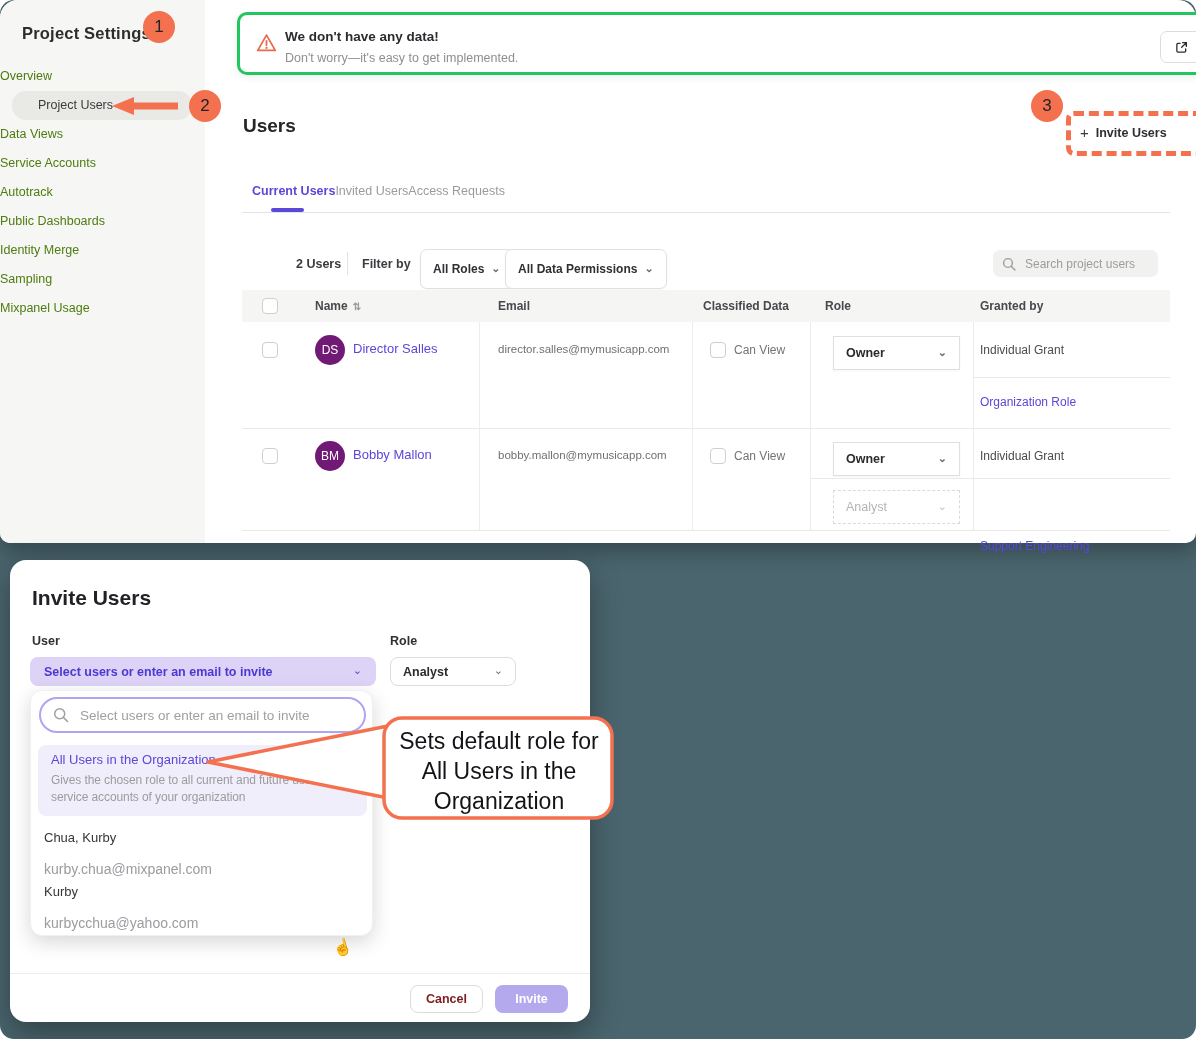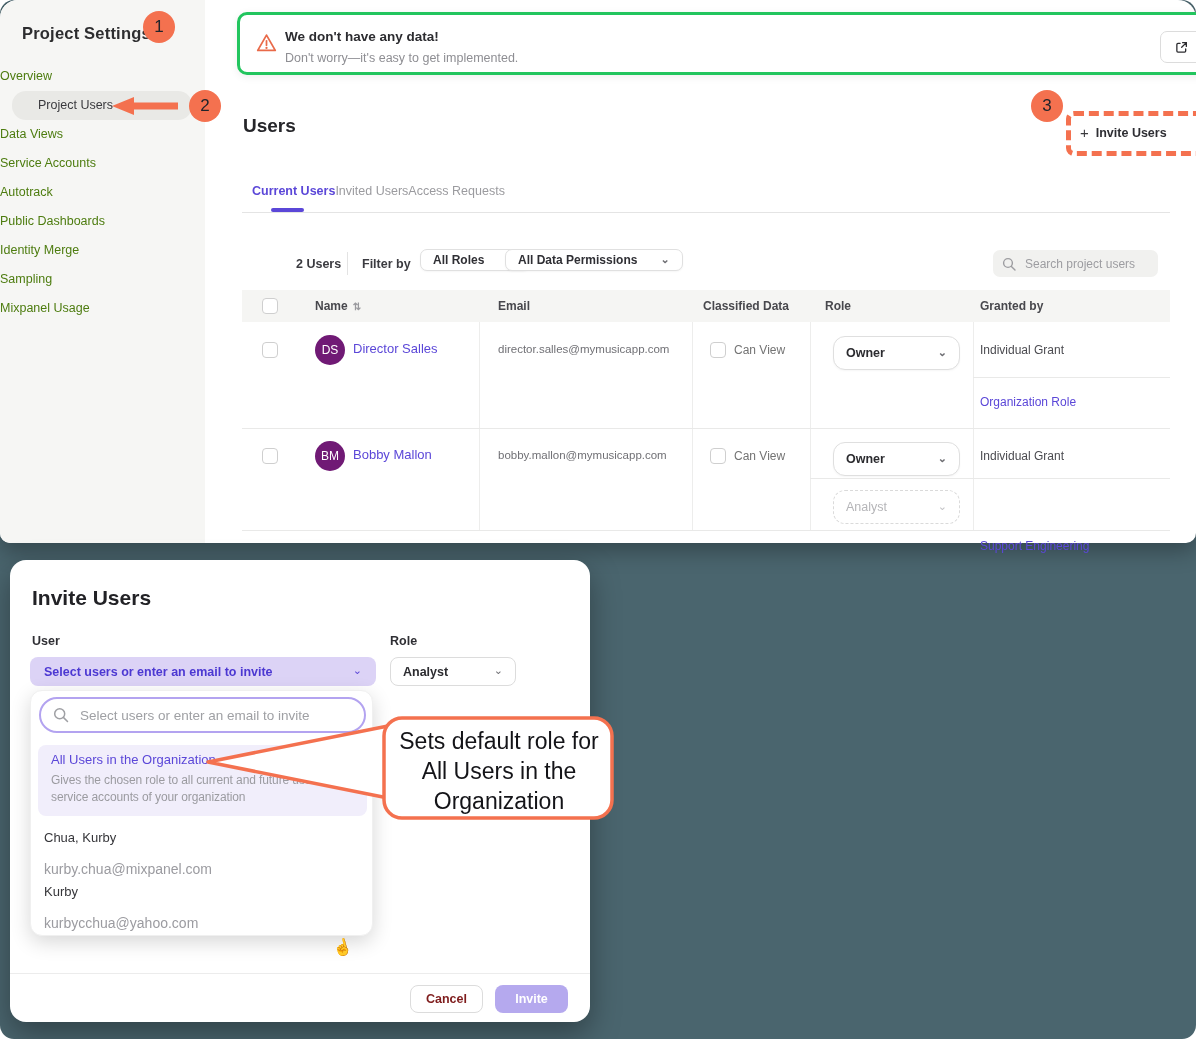--- a/index.html
+++ b/index.html
@@ -42,22 +42,22 @@
   .tabs{position:absolute;left:252px;top:184px;display:flex;font-size:12.5px;}
   .tab{color:#9b9b9f;cursor:pointer;font-weight:400;}
   .tab.active{color:#5b47d8;font-weight:700;}
   .tab-underline{position:absolute;left:271px;top:208px;width:33px;height:4px;background:#5b47d8;border-radius:2px;}
   .tabs-divider{position:absolute;left:242px;top:212px;width:928px;height:1px;background:#e4e4e4;}
 
   
   .count{position:absolute;left:296px;top:257px;font-size:12.5px;font-weight:700;color:#3b3b40;}
   .vsep{position:absolute;left:347px;top:252px;width:1px;height:23px;background:#e3e3e3;}
   .filter-by{position:absolute;left:362px;top:257px;font-size:12.5px;font-weight:700;color:#3b3b40;}
-  .pill-btn{position:absolute;top:249px;height:22px;padding:0 12px;border:1px solid #e0e0e0;border-radius:7px;background:#fff;
-            display:flex;align-items:center;gap:23px;font-size:12px;font-weight:700;color:#2f2f34;cursor:pointer;
+  .pill-btn{position:absolute;top:249px;height:40px;padding:0 12px;border:1px solid #e0e0e0;border-radius:7px;background:#fff;
+            display:flex;align-items:center;gap:7px;font-size:12px;font-weight:700;color:#2f2f34;cursor:pointer;
             box-shadow:0 1px 2px rgba(0,0,0,.04);}
   .roles-btn{left:420px;}
   .perms-btn{left:505px;}
   .chev{font-size:11px;color:#6e6e73;line-height:1;position:relative;top:-1px;}
   .search-box{position:absolute;left:993px;top:250px;width:165px;height:27px;background:#f1f1ef;border-radius:7px;
               display:flex;align-items:center;padding:0 9px;gap:7px;}
   .search-box input{border:none;background:transparent;outline:none;font-size:12px;color:#555;width:120px;
                     font-family:"Liberation Sans",sans-serif;}
   .search-box input::placeholder{color:#9d9da1;}
 
@@ -68,21 +68,21 @@
   .cb{width:16px;height:16px;border:1.5px solid #cfcfcf;border-radius:4px;background:#fff;cursor:pointer;}
   .cb.abs{position:absolute;}
   .sort{font-size:10px;color:#9a9a9e;margin-left:5px;}
   .vline{position:absolute;top:32px;height:208px;width:1px;background:#ededec;}
   .hline{position:absolute;height:1px;background:#e9e9e8;}
   .avatar{position:absolute;width:30px;height:30px;border-radius:50%;background:#701a75;color:#fff;
           font-size:12px;font-weight:400;display:flex;align-items:center;justify-content:center;}
   .user-link{position:absolute;font-size:13px;font-weight:400;color:#5b47d8;cursor:pointer;}
   .email{position:absolute;font-size:11.5px;color:#707075;}
   .canview-label{position:absolute;font-size:12px;color:#737373;}
-  .role-select{position:absolute;width:127px;height:28px;border:1px solid #dfdfdf;border-radius:12px;background:#fff;
+  .role-select{position:absolute;width:127px;height:28px;border:1px solid #dfdfdf;border-radius:0;background:#fff;
                display:flex;align-items:center;justify-content:space-between;padding:16px 12px;font-size:12.5px;
                font-weight:700;color:#2c2c30;cursor:pointer;box-shadow:0 1px 2px rgba(0,0,0,.04);}
   .role-select.disabled{border:1px dashed #dadada;color:#b5b5b8;font-weight:400;box-shadow:none;cursor:default;}
   .role-select.disabled .chev{color:#c2c2c5;}
   .granted{position:absolute;font-size:12px;color:#4b4b50;}
   .granted-link{position:absolute;font-size:12px;color:#5b47d8;cursor:pointer;}
 
   
   .dialog{position:absolute;left:10px;top:560px;width:580px;height:462px;background:#fff;border-radius:16px;
           box-shadow:0 12px 30px rgba(0,0,0,.35);}

